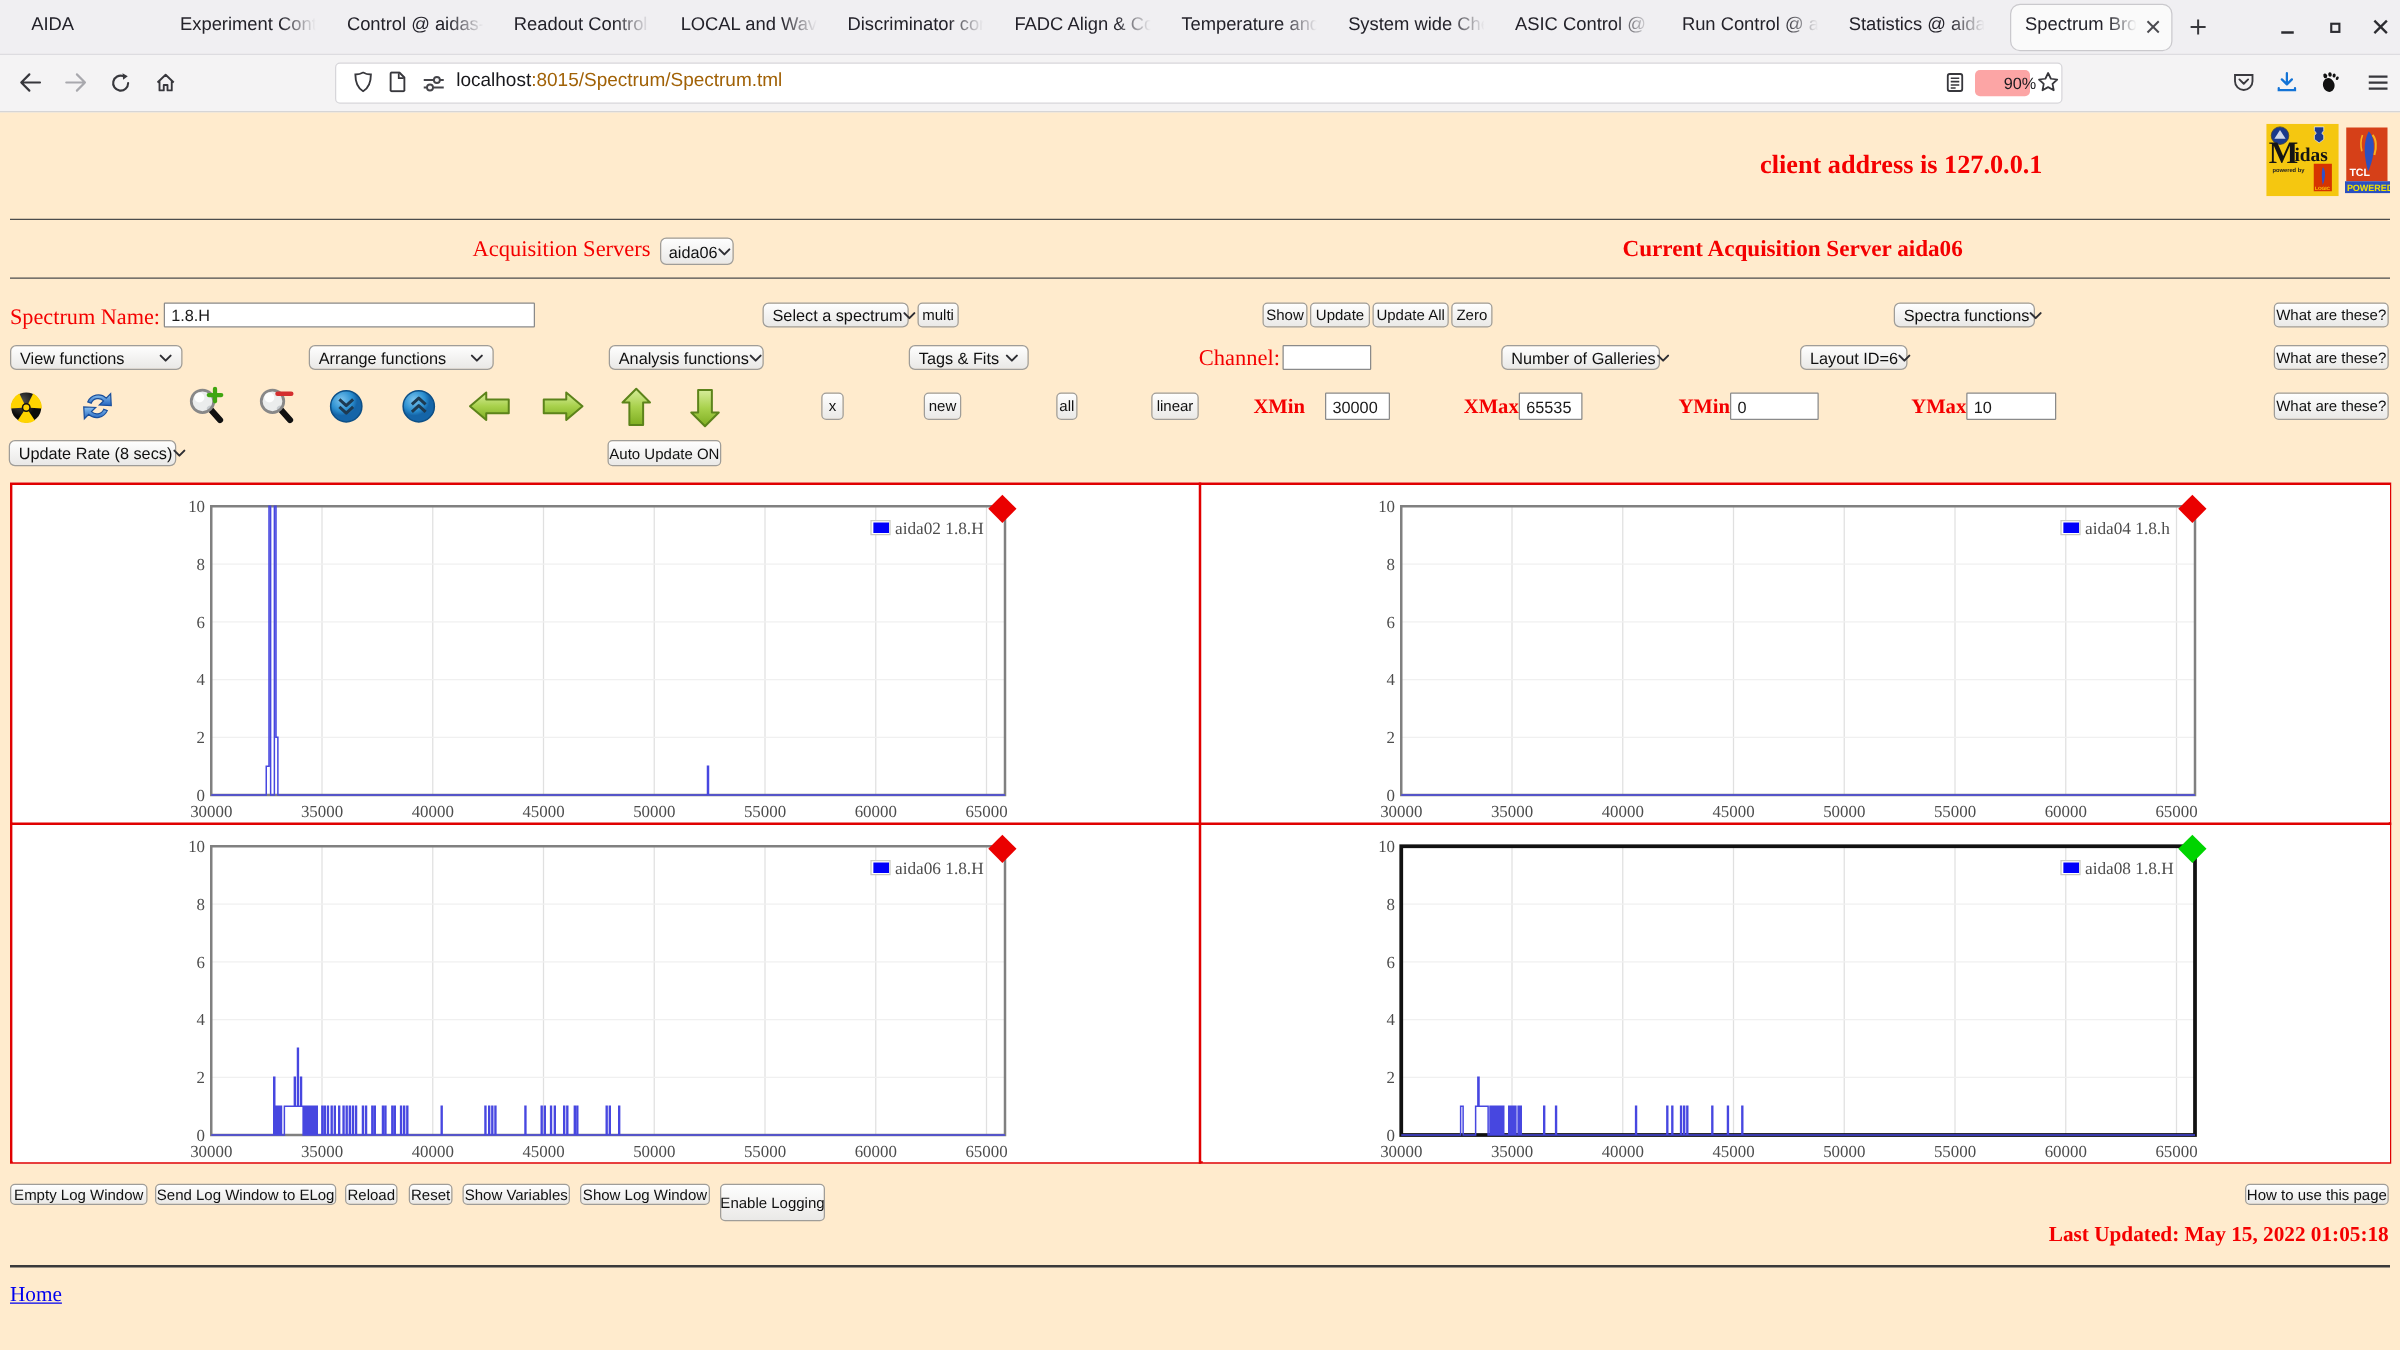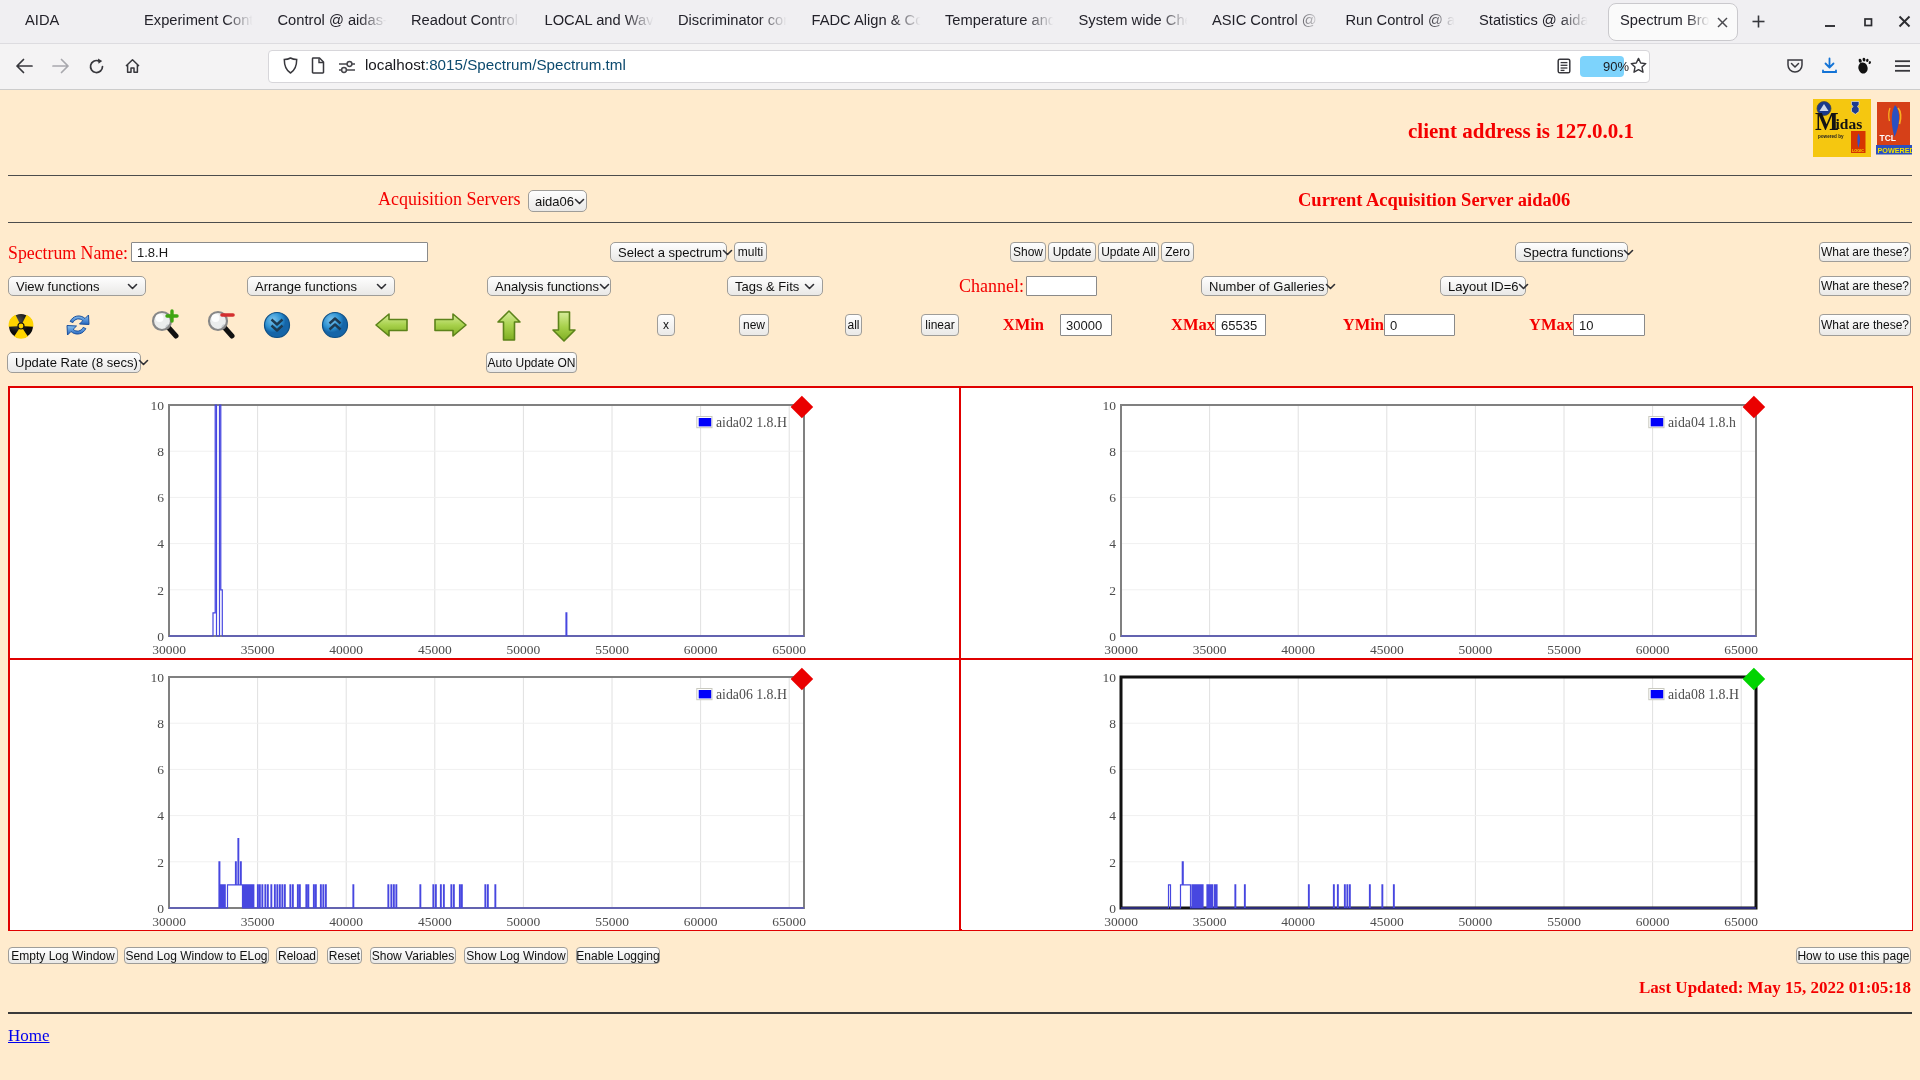--- a/index.html
+++ b/index.html
@@ -74,31 +74,31 @@
         <path d="M8 1.5 V5.5 H12" stroke="#37373c" stroke-width="1.4" fill="none"></path>
       </svg></div>
 <div style="position:absolute;left:338px;top:60px;width:18px;height:14px;"><svg width="18" height="14" viewBox="0 0 18 14" style="">
         <g stroke="#45454a" stroke-width="1.5" fill="none">
           <line x1="1" y1="4" x2="17" y2="4"></line>
           <line x1="1" y1="10" x2="17" y2="10"></line>
           <circle cx="11.5" cy="4" r="2.4" fill="#f8f7f8"></circle>
           <circle cx="6" cy="10" r="2.4" fill="#f8f7f8"></circle>
         </g>
       </svg></div>
-<div style="position:absolute;left:365px;top:56px;width:900px;height:20px;font-size:15.2px;color:#2a2a2e;white-space:nowrap"><span style="color:#18181c">localhost</span><span style="color:#0c4a6e">:8015/Spectrum/Spectrum.tml</span></div>
+<div style="position:absolute;left:365px;top:56px;width:900px;height:20px;font-size:15.2px;color:#2a2a2e;white-space:nowrap"><span style="color:#18181c">localhost</span><span style="color:#a16207">:8015/Spectrum/Spectrum.tml</span></div>
 <div style="position:absolute;left:1557px;top:58px;width:14px;height:16px;"><svg width="14" height="16" viewBox="0 0 14 16" style="">
         <rect x="1.2" y="1.2" width="11.6" height="13.6" rx="1.6" stroke="#37373c" stroke-width="1.5" fill="none"></rect>
         <g stroke="#37373c" stroke-width="1.3">
           <line x1="3.6" y1="4.6" x2="10.4" y2="4.6"></line>
           <line x1="3.6" y1="7.3" x2="10.4" y2="7.3"></line>
           <line x1="3.6" y1="10" x2="10.4" y2="10"></line>
           <line x1="3.6" y1="12.4" x2="7.5" y2="12.4"></line>
         </g>
       </svg></div>
-<div style="position:absolute;left:1580px;top:56px;width:44px;height:21px;background:#7dd3fc;border-radius:4px;display:flex;align-items:center;justify-content:center;font-size:13px;color:#1b1b1f;padding-left:28px;">90%</div>
+<div style="position:absolute;left:1580px;top:56px;width:44px;height:21px;background:#fca5a5;border-radius:4px;display:flex;align-items:center;justify-content:center;font-size:13px;color:#1b1b1f;padding-left:28px;">90%</div>
 <div style="position:absolute;left:1630px;top:57px;width:17px;height:17px;"><svg width="17" height="17" viewBox="0 0 17 17" style="">
         <path d="M8.5 1.4 L10.7 6 L15.8 6.6 L12 10.1 L13 15.2 L8.5 12.7 L4 15.2 L5 10.1 L1.2 6.6 L6.3 6 Z" stroke="#37373c" stroke-width="1.4" fill="none" stroke-linejoin="round"></path>
       </svg></div>
 <div style="position:absolute;left:1786px;top:57px;width:18px;height:18px;"><svg width="18" height="18" viewBox="0 0 18 18" style="">
         <path d="M2 3 H16 V8 A7 7 0 0 1 2 8 Z" stroke="#3a3a3f" stroke-width="1.5" fill="none"></path>
         <path d="M5.5 6.5 L9 10 L12.5 6.5" stroke="#3a3a3f" stroke-width="1.5" fill="none" stroke-linecap="round" stroke-linejoin="round"></path>
       </svg></div>
 <div style="position:absolute;left:1821px;top:57px;width:17px;height:17px;"><svg width="17" height="17" viewBox="0 0 17 17" style="">
         <path d="M8.5 1.5 V10 M4.5 6.5 L8.5 10.5 L12.5 6.5" stroke="#1373d6" stroke-width="1.8" fill="none" stroke-linecap="round" stroke-linejoin="round"></path>
         <path d="M2 13.5 V15 H15 V13.5" stroke="#1373d6" stroke-width="1.8" fill="none" stroke-linecap="round"></path>
@@ -451,17 +451,17 @@
         <text x="706" y="39" font-family="Liberation Serif, serif" font-size="13.8" fill="#4d4d4d">aida08 1.8.H</text>
         <polygon points="791.9,7.699999999999999 803.1999999999999,19 791.9,30.3 780.6,19" fill="#00d400"></polygon>
       </svg>
     </div>
 <div class="gbtn" style="left:8px;top:947px;width:110px;height:17px;font-size:12px">Empty Log Window</div>
 <div class="gbtn" style="left:124px;top:947px;width:145px;height:17px;font-size:12px">Send Log Window to ELog</div>
 <div class="gbtn" style="left:276px;top:947px;width:42px;height:17px;font-size:12px">Reload</div>
 <div class="gbtn" style="left:327px;top:947px;width:35px;height:17px;font-size:12px">Reset</div>
 <div class="gbtn" style="left:370px;top:947px;width:86px;height:17px;font-size:12px">Show Variables</div>
 <div class="gbtn" style="left:464px;top:947px;width:104px;height:17px;font-size:12px">Show Log Window</div>
-<div class="gbtn" style="left:576px;top:947px;width:84px;height:17px;font-size:12px">Enable Logging</div>
+<div class="gbtn" style="left:576px;top:947px;width:84px;height:30px;font-size:12px">Enable Logging</div>
 <div class="gbtn" style="left:1796px;top:947px;width:115px;height:17px;font-size:12px">How to use this page</div>
 <div class="rlab" style="right:9px;top:978px;font-size:17px;font-weight:bold">Last Updated: May 15, 2022 01:05:18</div>
 <div style="position:absolute;left:8px;top:1012px;width:1904px;height:0px;border-top:2px solid #3a3a3a;"></div>
 <div style="position:absolute;left:8px;top:1026px;font-family:'Liberation Serif',serif;font-size:17px"><a style="color:#0000ee;text-decoration:underline">Home</a></div>
 </div>
 </body></html>

